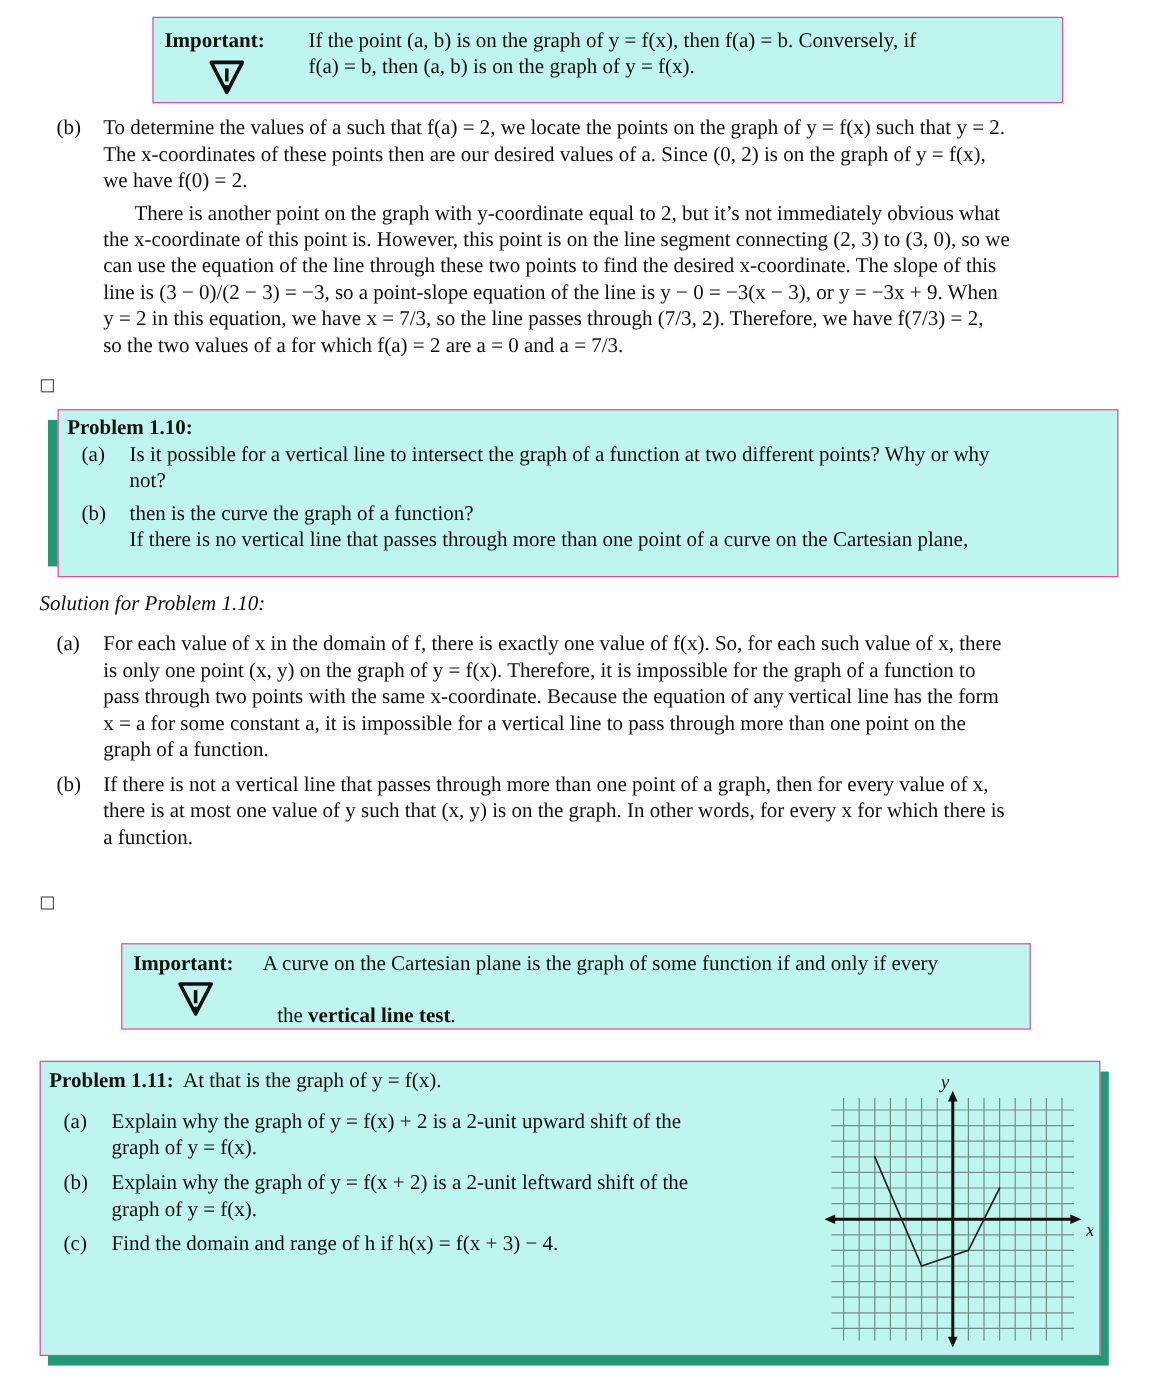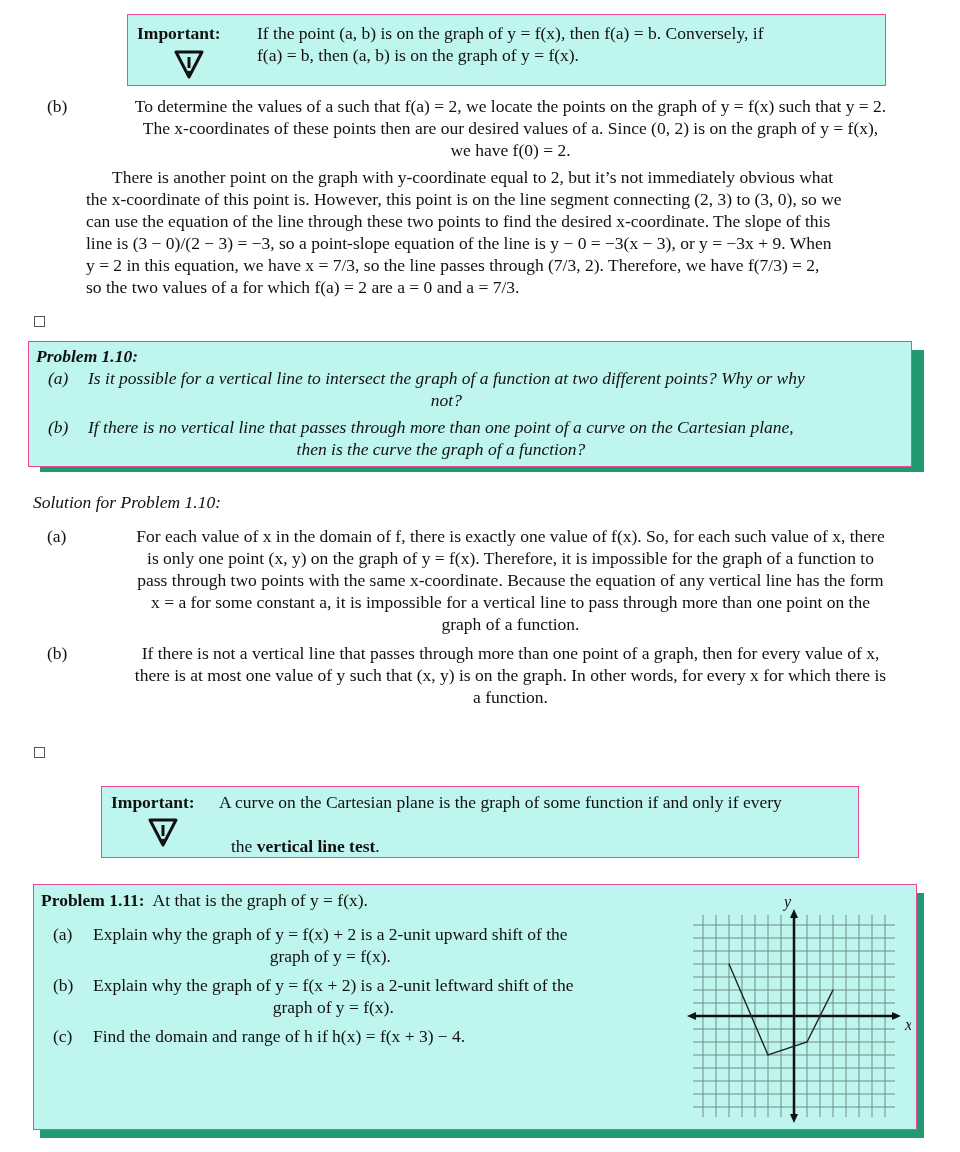--- a/index.html
+++ b/index.html
@@ -8,21 +8,21 @@
     font-family: "Liberation Serif", "DejaVu Serif", serif; color: #111; font-size: 17.5px; line-height: 22px;
   }
   .abs { position: absolute; }
   .teal-box { background: #bff5ef; border: 1px solid #ec4899; box-sizing: border-box; }
   .shadow { position: absolute; background: #1f9a72; }
   .imp-label { position: absolute; font-weight: bold; }
   .imp-text { position: absolute; }
   .warn-icon { position: absolute; width: 34px; height: 30px; }
   .item { position: absolute; }
   .item .lbl { position: absolute; left: 0; top: 0; }
-  .item .txt { position: absolute; top: 0; text-align: center; }
+  .item .txt { position: absolute; top: 0; }
   .qed { position: absolute; width: 9px; height: 9px; border: 1px solid #555; background: #fff; }
   .para { position: absolute; text-align: justify; }
   i, .it { font-style: italic; }
   .hdr { font-weight: bold; }
   svg text { font-family: "Liberation Serif", serif; font-style: italic; }
 </style>
 </head>
 <body>
 
 <div class="abs teal-box" style="left:127px;top:14px;width:759px;height:72px;">
@@ -49,34 +49,34 @@
   <div>the x-coordinate of this point is. However, this point is on the line segment connecting (2, 3) to (3, 0), so we</div>
   <div>can use the equation of the line through these two points to find the desired x-coordinate. The slope of this</div>
   <div>line is (3 − 0)/(2 − 3) = −3, so a point-slope equation of the line is y − 0 = −3(x − 3), or y = −3x + 9.  When</div>
   <div>y = 2 in this equation, we have x = 7/3, so the line passes through (7/3, 2).  Therefore, we have f(7/3) = 2,</div>
   <div>so the two values of a for which f(a) = 2 are a = 0 and a = 7/3.</div>
 </div>
 
 <div class="qed" style="left:34px;top:316px;"></div>
 
 <div class="shadow" style="left:40px;top:350px;width:884px;height:122px;"></div>
-<div class="abs teal-box" style="left:28px;top:341px;width:884px;height:126px;font-style:italic;">
+<div class="abs teal-box" style="left:48px;top:341px;width:884px;height:140px;">
   <span class="abs hdr" style="left:7px;top:3px;">Problem 1.10:</span>
   <div class="item" style="left:19px;top:25px;width:860px;">
     <span class="lbl">(a)</span>
     <div class="txt" style="left:40px;">
       <div>Is it possible for a vertical line to intersect the graph of a function at two different points? Why or why</div>
       <div>not?</div>
     </div>
   </div>
   <div class="item" style="left:19px;top:74px;width:860px;">
     <span class="lbl">(b)</span>
     <div class="txt" style="left:40px;">
+      <div>then is the curve the graph of a function?</div>
       <div>If there is no vertical line that passes through more than one point of a curve on the Cartesian plane,</div>
-      <div>then is the curve the graph of a function?</div>
     </div>
   </div>
 </div>
 
 <div class="abs it" style="left:33px;top:491px;">Solution for Problem 1.10:</div>
 <div class="item" style="left:47px;top:525px;width:888px;">
   <span class="lbl">(a)</span>
   <div class="txt" style="left:39px;width:849px;">
     <div>For each value of x in the domain of f, there is exactly one value of f(x). So, for each such value of x, there</div>
     <div>is only one point (x, y) on the graph of y = f(x).  Therefore, it is impossible for the graph of a function to</div>

